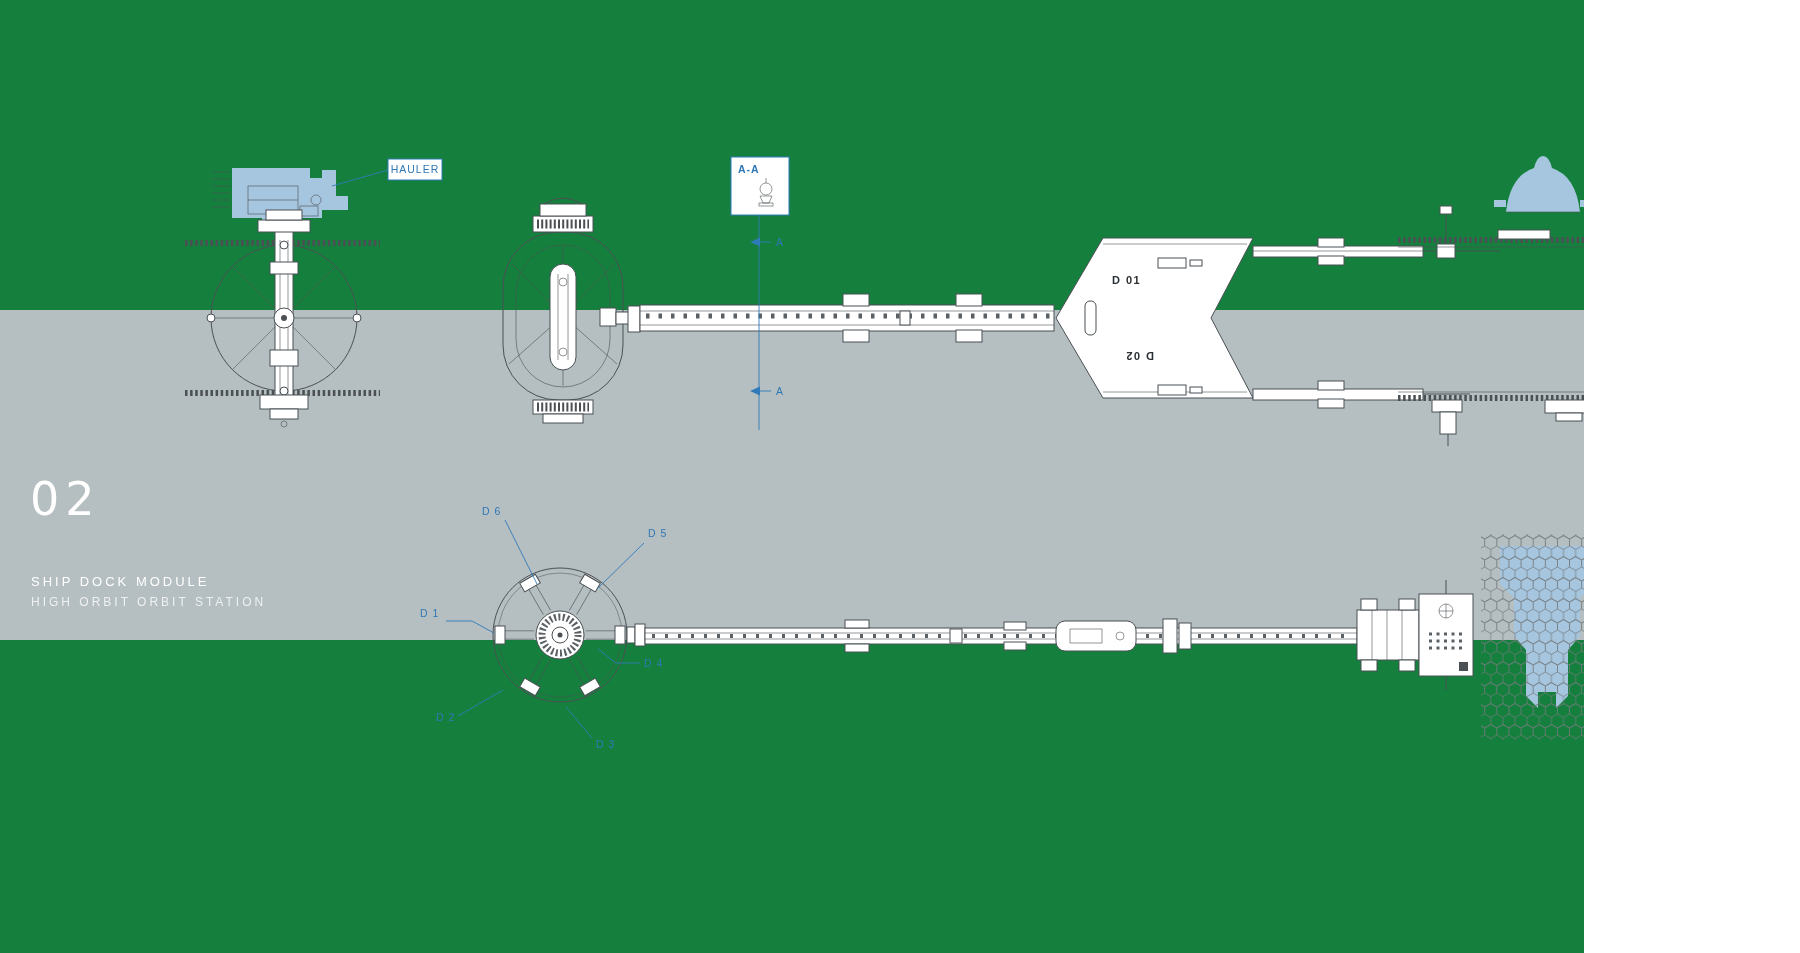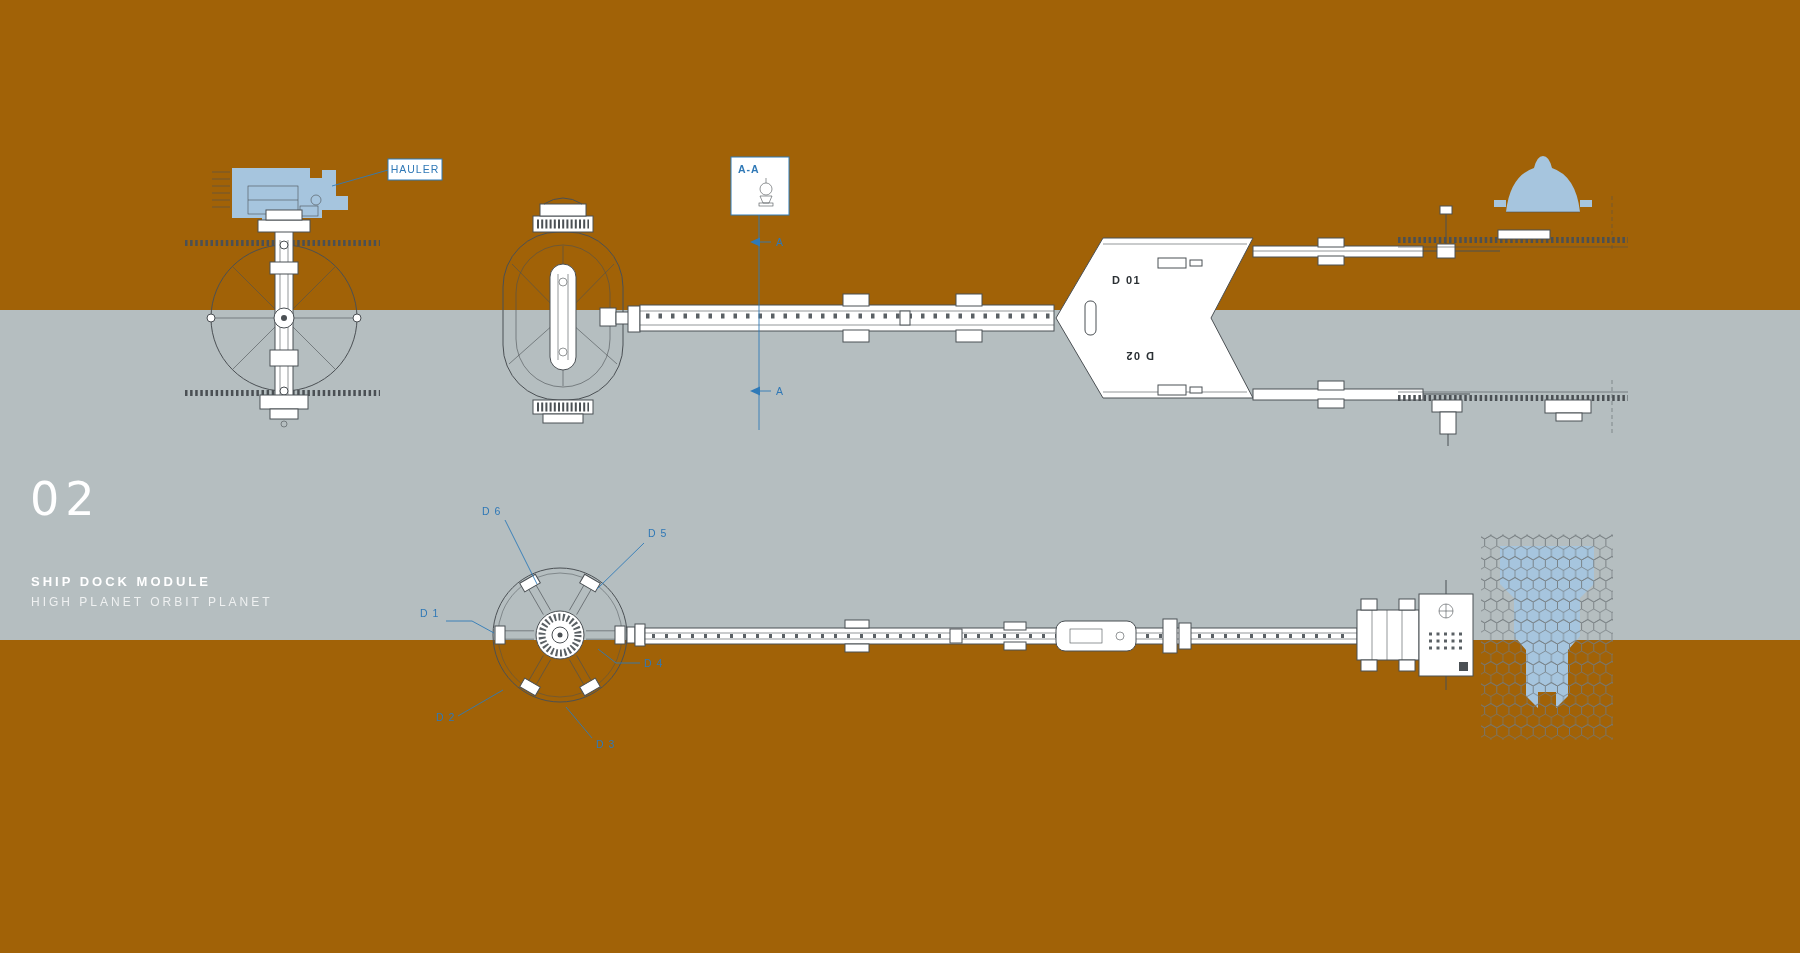--- a/index.html
+++ b/index.html
@@ -1,16 +1,16 @@
 <!DOCTYPE html>
 <html><head>
 <meta charset="utf-8">
 <style>
   html,body{margin:0;padding:0;background:#ffffff;}
-  .canvas{position:relative;width:1800px;height:953px;background:#a16207;overflow:hidden;
+  .canvas{position:relative;width:1584px;height:953px;background:#15803d;overflow:hidden;
           font-family:"Liberation Sans",sans-serif;}
   .canvas svg{position:absolute;left:0;top:0;}
 
   
   .ln{stroke:#4b5054;stroke-width:1;fill:none;}
   .ln06{stroke:#4b5054;stroke-width:.6;fill:none;}
   .fillw{fill:#ffffff;stroke:#4b5054;stroke-width:1;}
   .blue{fill:#a6c5de;stroke:none;}
   .acc{stroke:#2f7ab8;stroke-width:.9;fill:none;}
   .accfill{fill:#2f7ab8;stroke:none;}
@@ -20,21 +20,21 @@
   .serr{stroke:#4b5054;stroke-width:9;stroke-dasharray:2 2.2;fill:none;}
   .fan{stroke:#5a6064;stroke-width:7;stroke-dasharray:2 2.35;fill:none;}
   .dots{stroke:#5a6064;stroke-width:3;stroke-dasharray:3 4.5;fill:none;}
   .lblB{font:10.5px "Liberation Sans",sans-serif;fill:#2f78b6;letter-spacing:1px;}
   .lblBb{font:bold 10.5px "Liberation Sans",sans-serif;fill:#2f78b6;letter-spacing:1px;}
   .lblD{font:bold 11px "Liberation Sans",sans-serif;fill:#2b3034;letter-spacing:1.5px;}
 
   
   .title-number{position:absolute;left:30px;top:472px;font-size:46px;letter-spacing:6px;
                 color:#ffffff;font-weight:normal;font-family:"DejaVu Sans",sans-serif;text-align:right;}
-  .title-main{position:absolute;left:31px;top:574px;font-size:13px;font-weight:bold;
+  .title-main{position:absolute;left:31px;top:574px;font-size:13px;font-weight:normal;
               letter-spacing:3px;color:#ffffff;}
   .title-sub{position:absolute;left:31px;top:595px;font-size:12px;letter-spacing:3px;
              color:rgba(255,255,255,.78);}
 </style>
 </head>
 <body>
 
 <div class="canvas">
 <svg width="1800" height="953" viewBox="0 0 1800 953">
   <defs>
@@ -313,14 +313,14 @@
   </g>
 
   <g>
     <path class="blue" d="M1500,546 L1594,546 L1594,584 L1580,598 L1580,636 L1568,650 L1568,696 L1556,708 L1556,692 L1538,692 L1538,708 L1526,696 L1526,650 L1514,636 L1514,598 L1500,584 Z"></path>
     <rect x="1481" y="534" width="132" height="206" fill="url(#hexes)"></rect>
   </g>
 </svg>
 
 <div class="title-number">02</div>
 <div class="title-main">SHIP DOCK MODULE</div>
-<div class="title-sub">HIGH PLANET ORBIT PLANET</div>
+<div class="title-sub">HIGH ORBIT ORBIT STATION</div>
 </div>
 
 </body></html>

